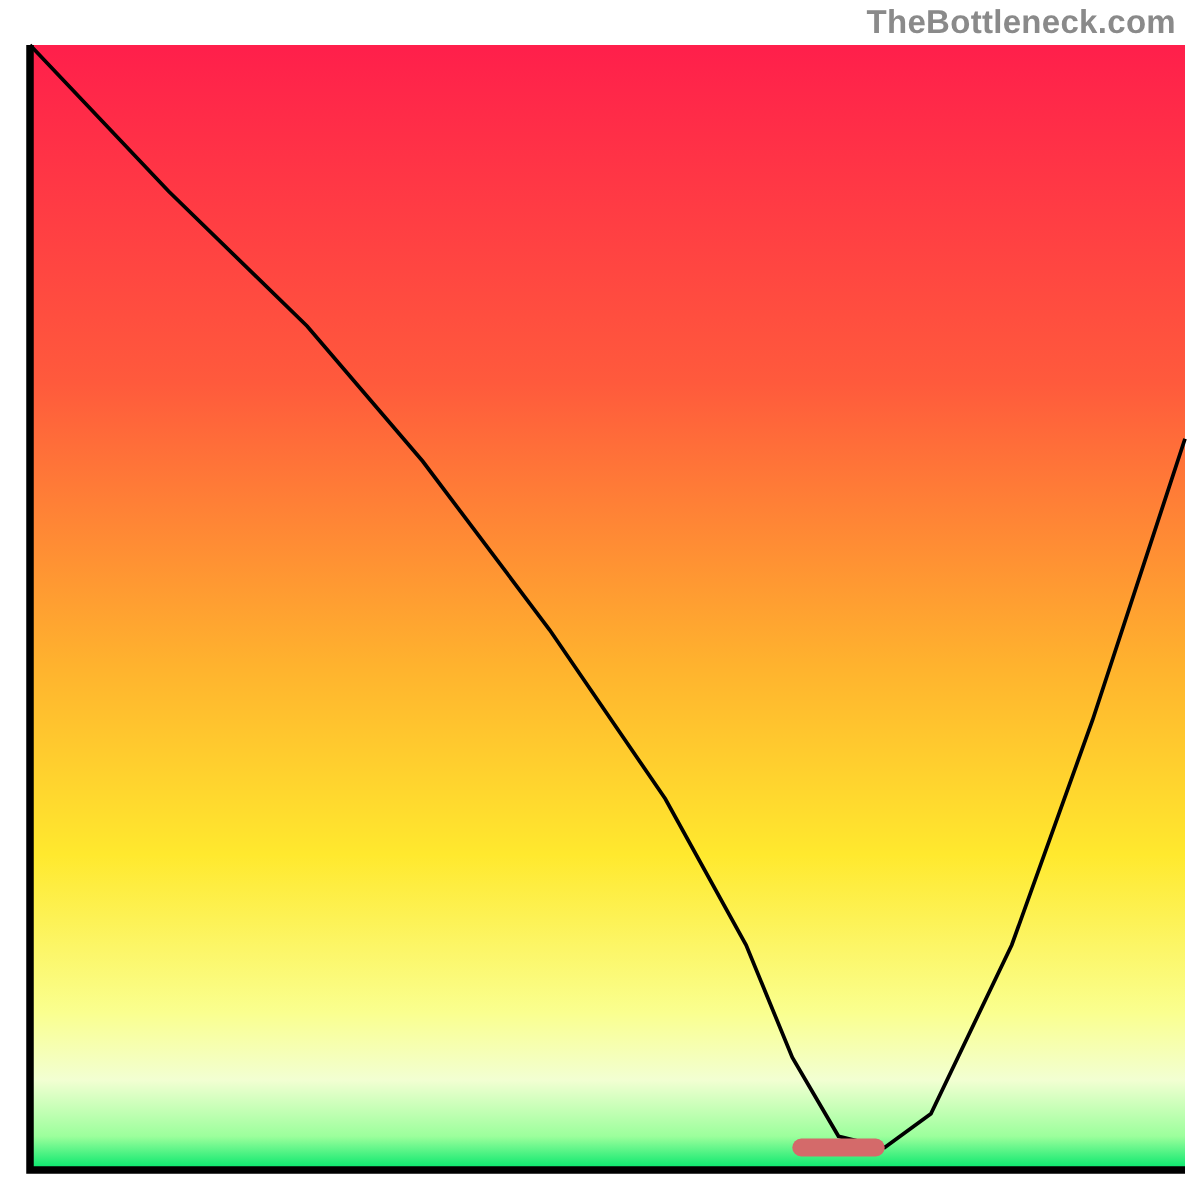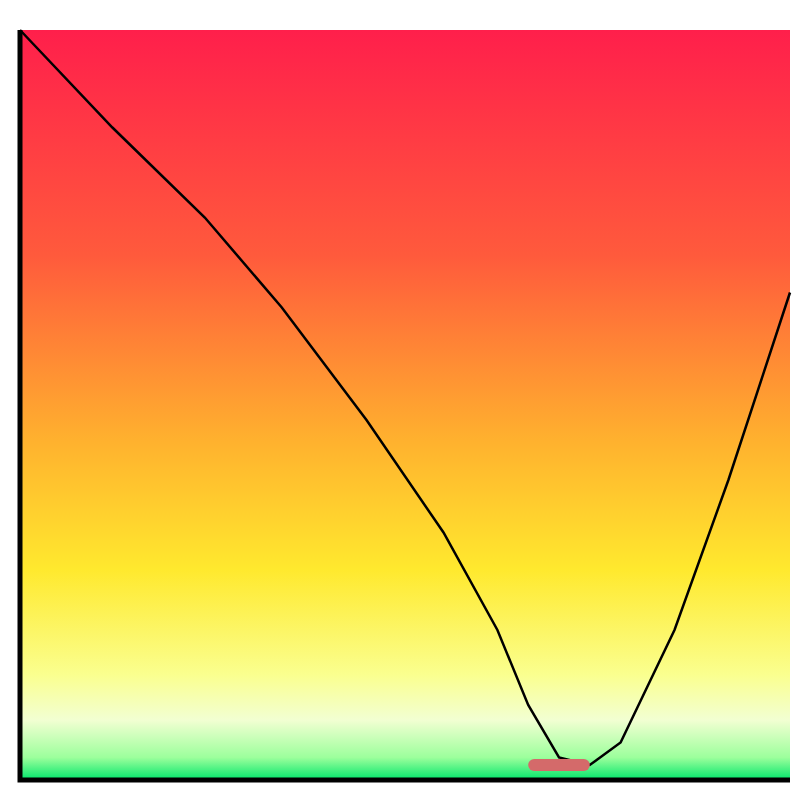--- a/index.html
+++ b/index.html
@@ -26,20 +26,21 @@
     z-index: 5;
   }
   svg {
     display: block;
   }
 </style>
 </head>
 <body>
 
 <div class="container">
+  <div class="watermark">TheBottleneck.com</div>
 
   <svg id="chart-svg" width="800" height="800" viewBox="0 0 800 800">
     <defs>
       <linearGradient id="bg-grad" x1="0" y1="0" x2="0" y2="1">
           <stop offset="0%" stop-color="#ff1f4b"></stop>
           <stop offset="30%" stop-color="#ff5a3c"></stop>
           <stop offset="55.00000000000001%" stop-color="#ffb22e"></stop>
           <stop offset="72%" stop-color="#ffe92e"></stop>
           <stop offset="86%" stop-color="#faff8f"></stop>
           <stop offset="92%" stop-color="#f2ffd2"></stop>

